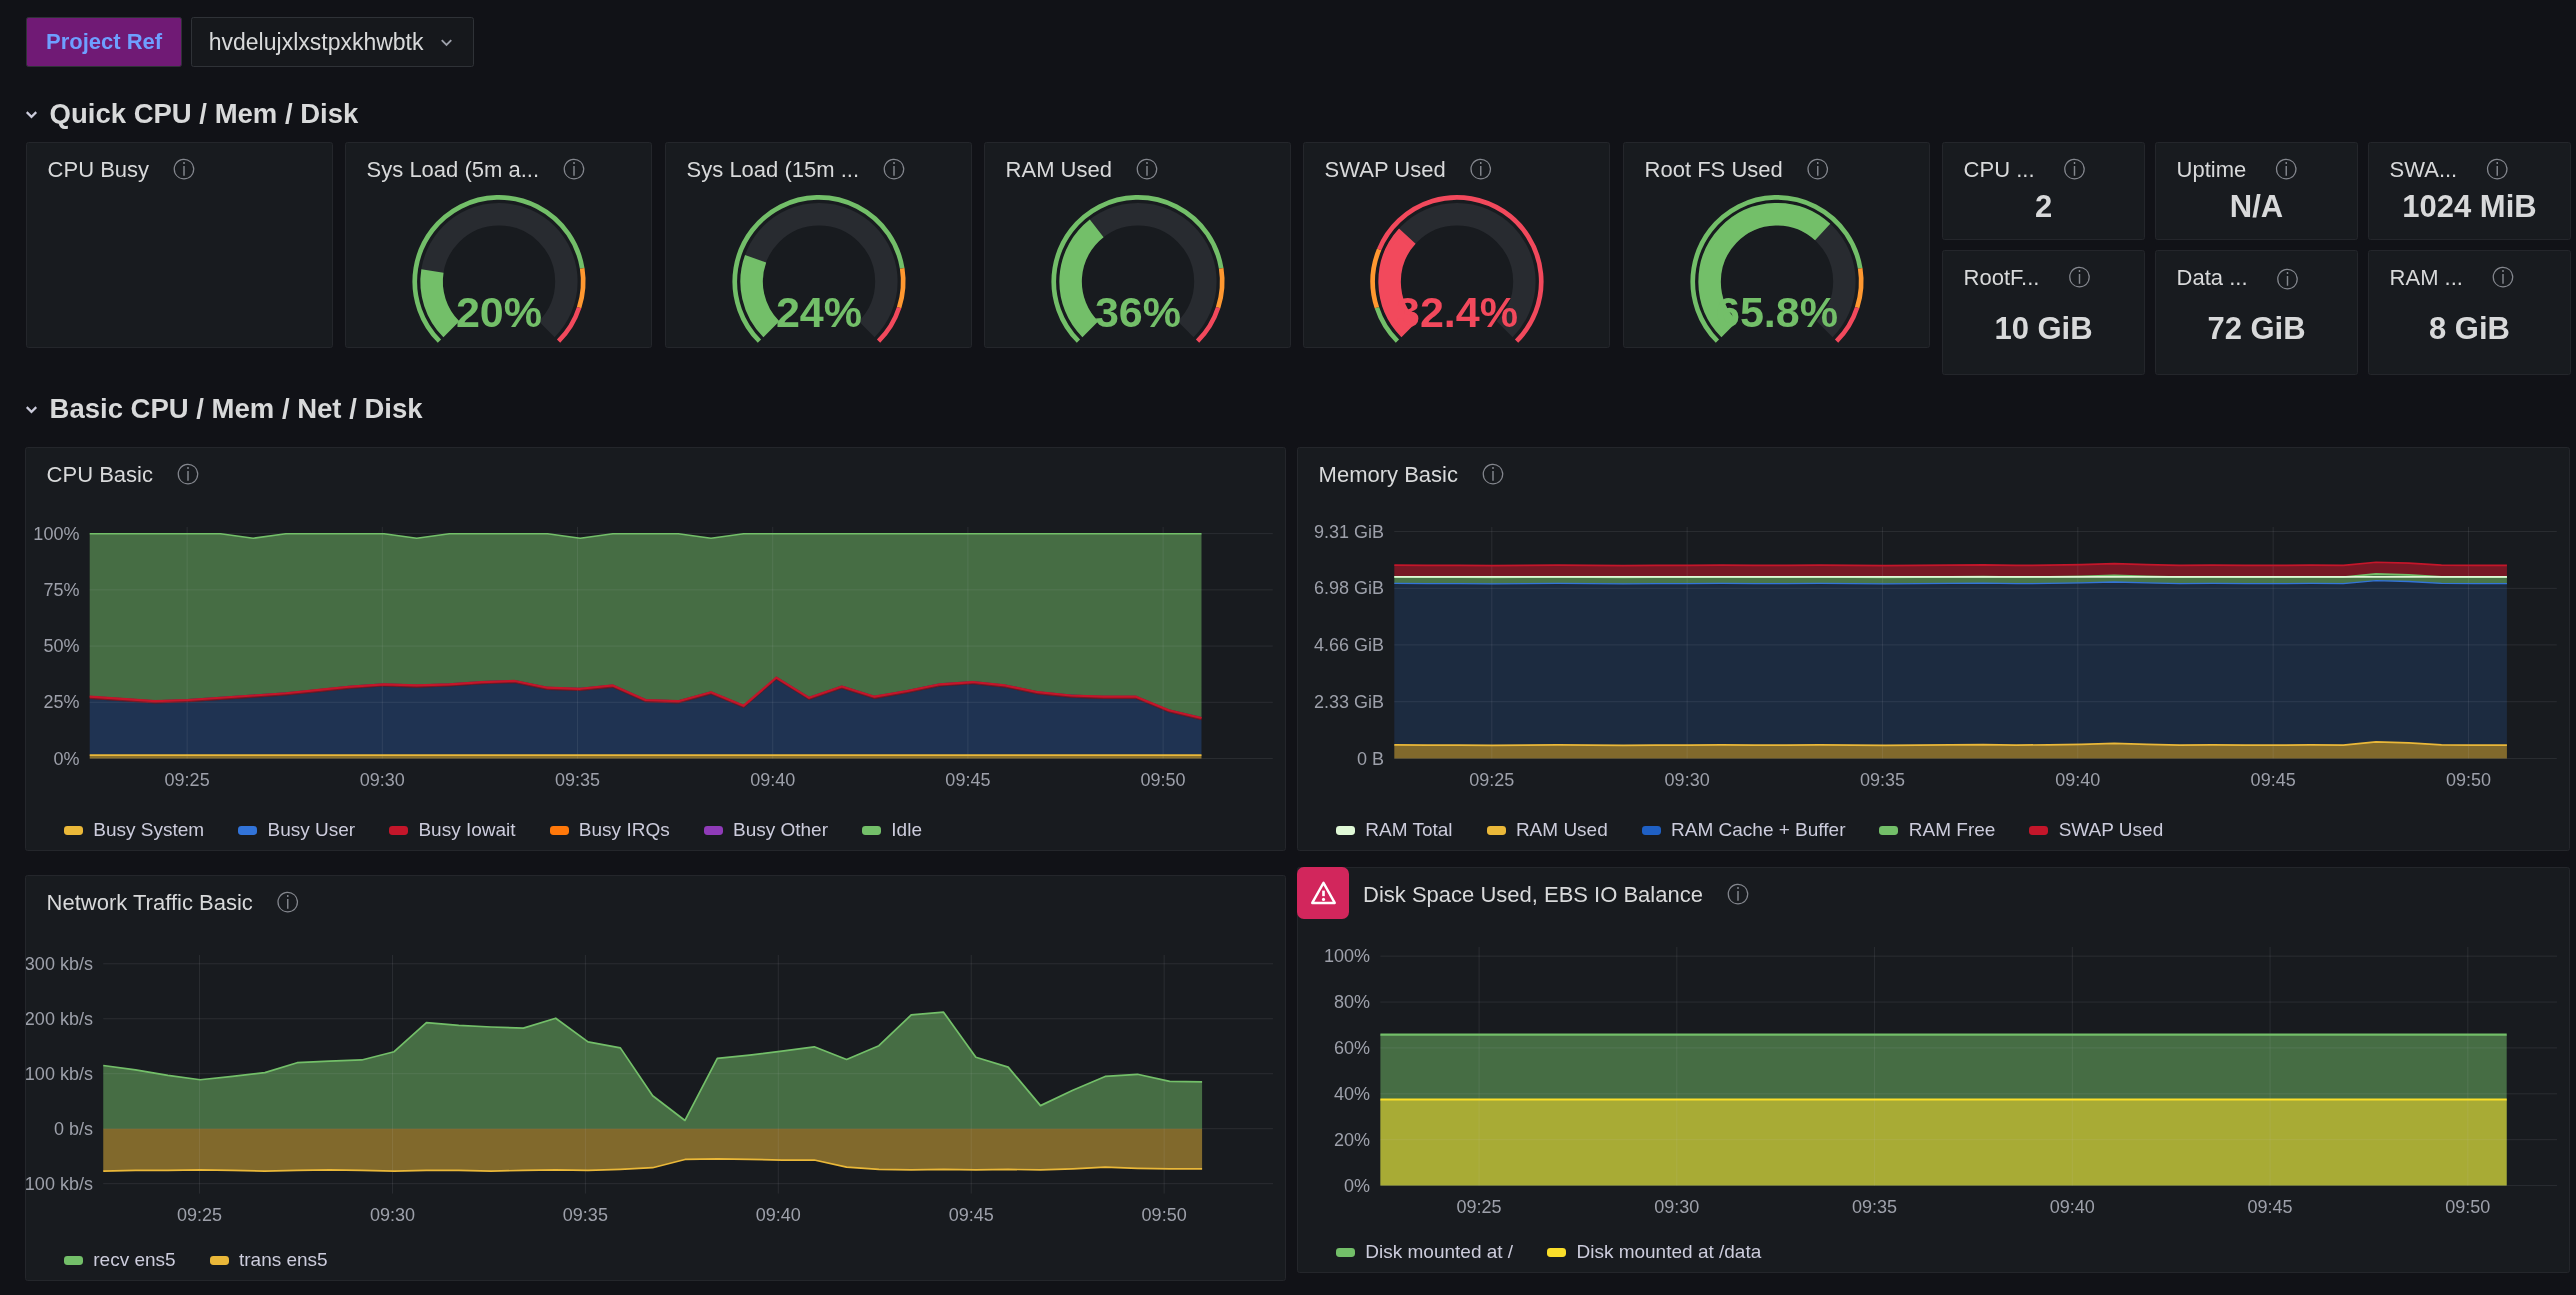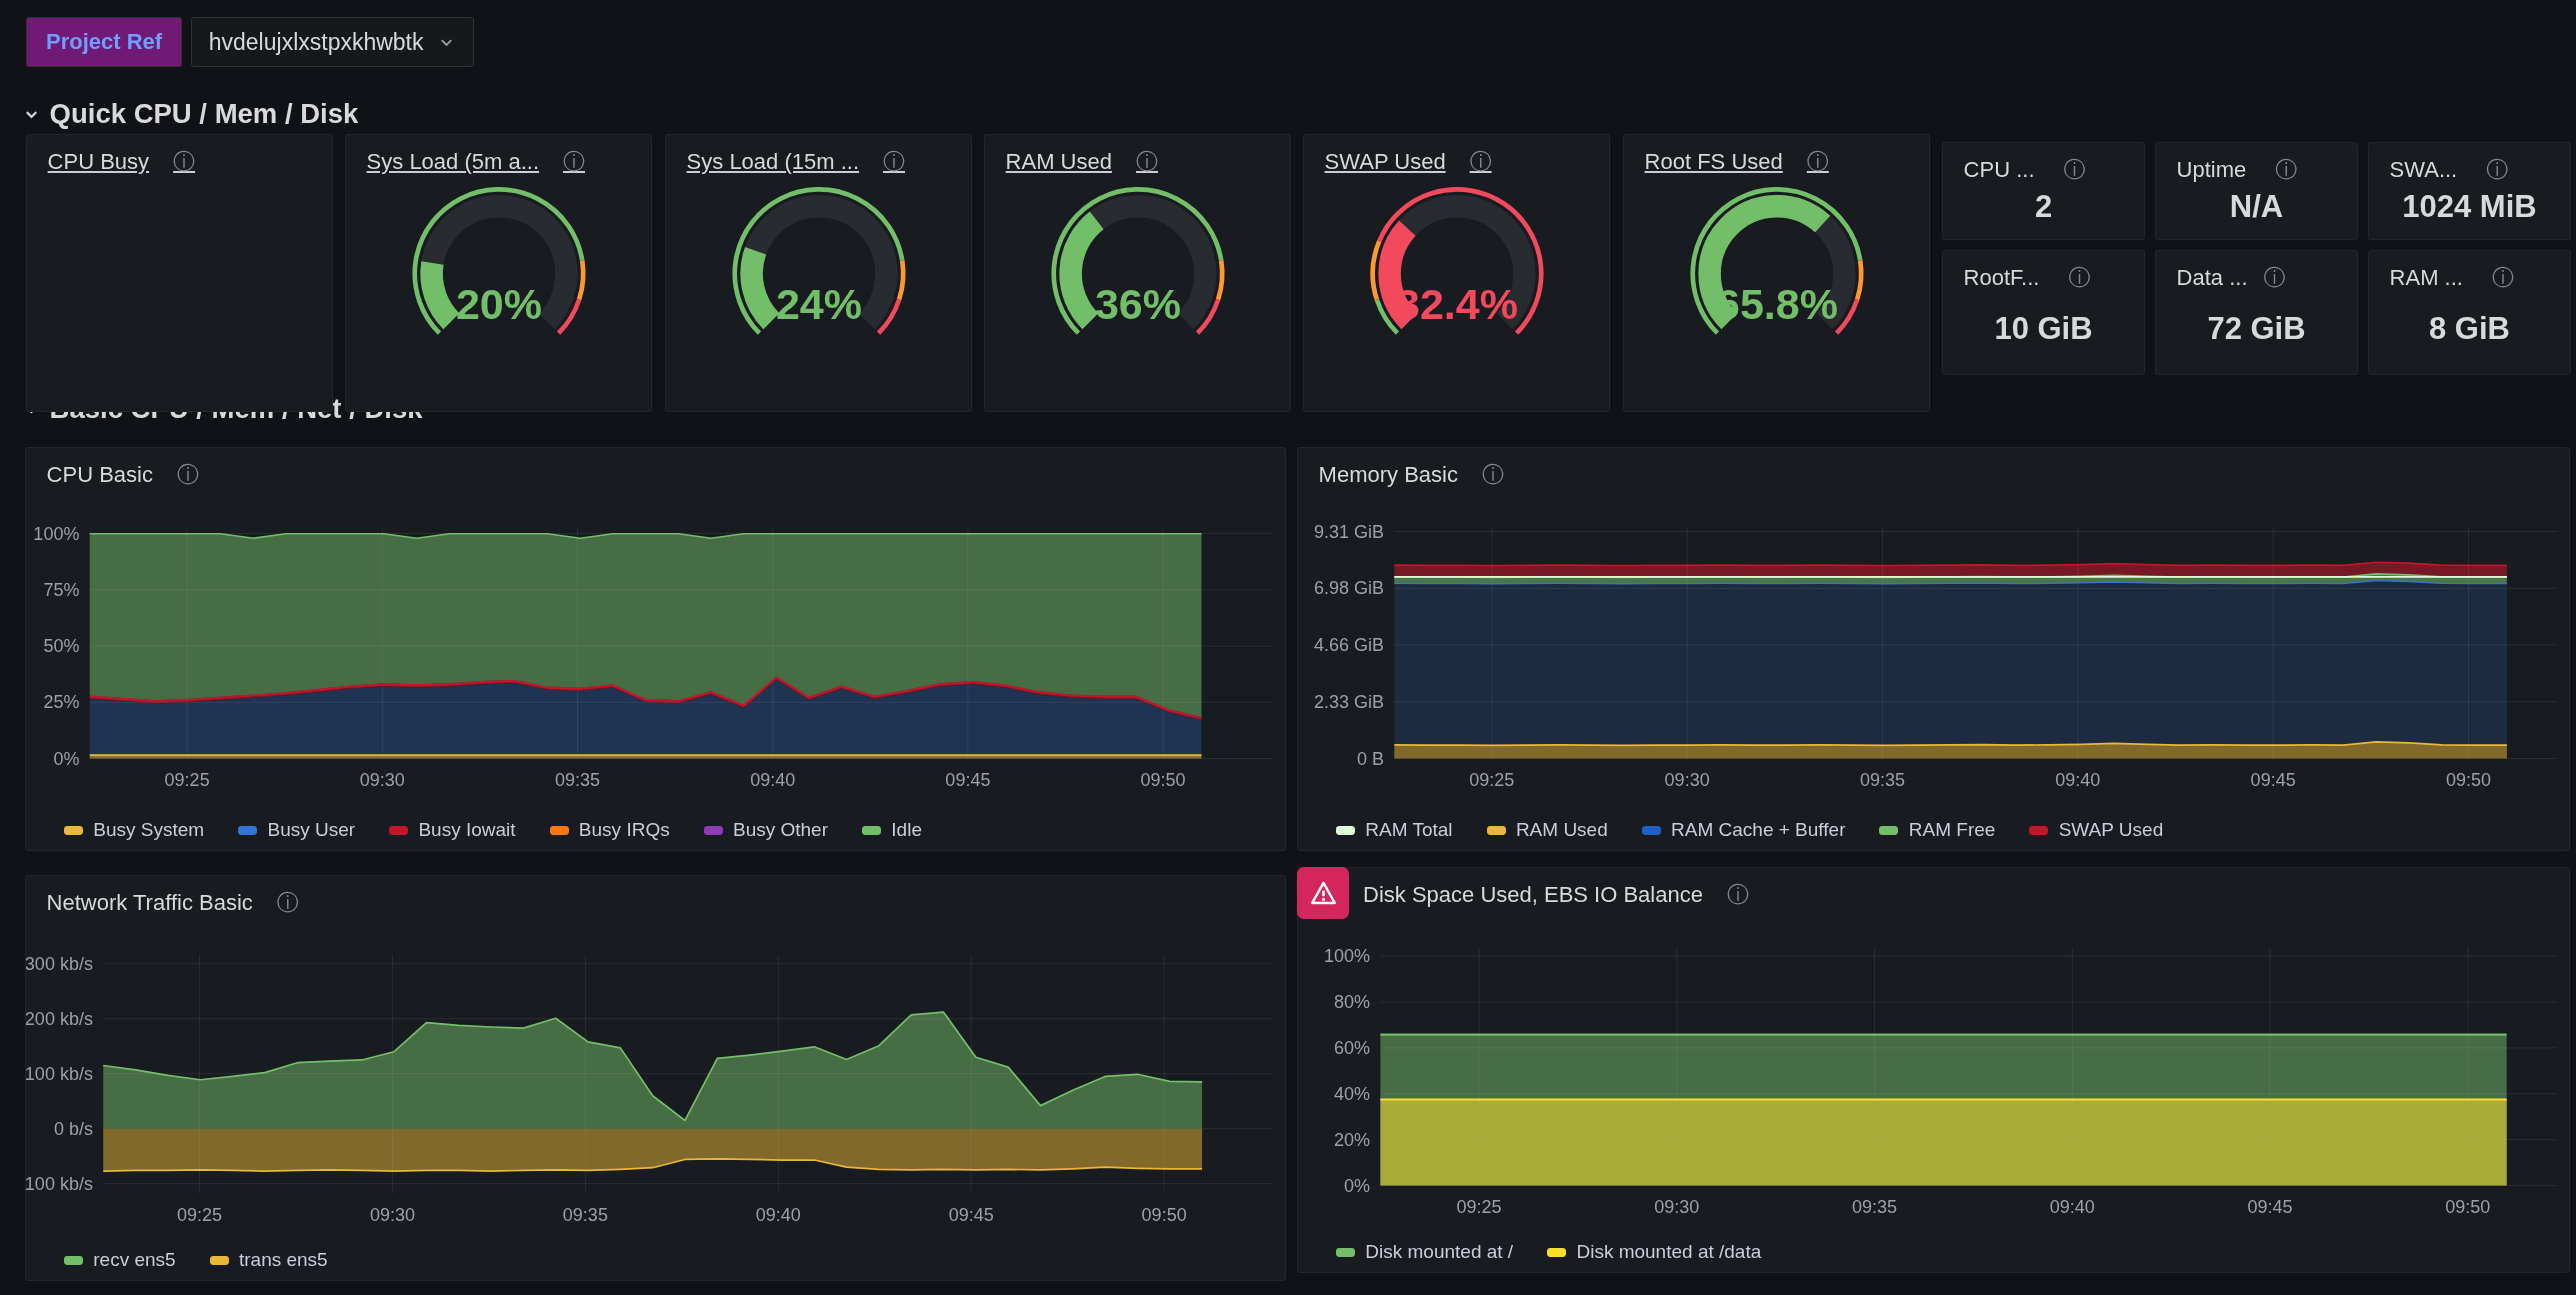--- a/index.html
+++ b/index.html
@@ -22,21 +22,21 @@
   .sh1 { top:86px;margin-top:12px; } .sh2 { top:393px; }
 
   
   .panel { position:absolute; background:#181B1F; border:0.9px solid #24262B; border-radius:2.6px; }
   .panel-title-row { display:flex; align-items:center; gap:24px; padding:13.7px 0 0 20.6px;
     position:relative; cursor:pointer; }
   .panel-title { color:#D8D9DA; font-size:22px; font-weight:500; white-space:nowrap; }
   .info-icon { color:#84878E; font-size:22px; line-height:1; }
 
   
-  .gauge-panel { top:134px; height:278px; width:307px;text-decoration:underline; }
+  .gauge-panel { top:142px; height:206px; width:307px; }
   .gp0{left:26px} .gp1{left:345px} .gp2{left:665px} .gp3{left:984px} .gp4{left:1303px} .gp5{left:1623px}
   .gauge-wrap { display:flex; justify-content:center; margin-top:5.2px; }
 
   
   .stat-panel { width:203px; display:flex; flex-direction:column; }
   .sp0{left:1942px;top:142px;height:98px} .sp1{left:2155px;top:142px;height:98px} .sp2{left:2368px;top:142px;height:98px}
   .sp3{left:1942px;top:250px;height:125px} .sp4{left:2155px;top:250px;height:125px} .sp5{left:2368px;top:250px;height:125px}
   .stat-value { flex:1; display:flex; align-items:center; justify-content:center;
     font-size:31px; font-weight:600; color:#D8D9DA; padding-bottom:6.9px; }
 
@@ -199,21 +199,21 @@
         <div class="stat-value">1024 MiB</div>
       </div>
       <div class="panel stat-panel sp3">
         <div class="panel-title-row" style="gap: 29px;">
           <span class="panel-title">RootF...</span>
           <span class="info-icon">ⓘ</span>
         </div>
         <div class="stat-value">10 GiB</div>
       </div>
       <div class="panel stat-panel sp4">
-        <div class="panel-title-row" style="gap: 16px;">
+        <div class="panel-title-row" style="gap: 29px; align-items: flex-end;">
           <span class="panel-title">Data ...</span>
           <span class="info-icon">ⓘ</span>
         </div>
         <div class="stat-value">72 GiB</div>
       </div>
       <div class="panel stat-panel sp5">
         <div class="panel-title-row" style="gap: 29px;">
           <span class="panel-title">RAM ...</span>
           <span class="info-icon">ⓘ</span>
         </div>

